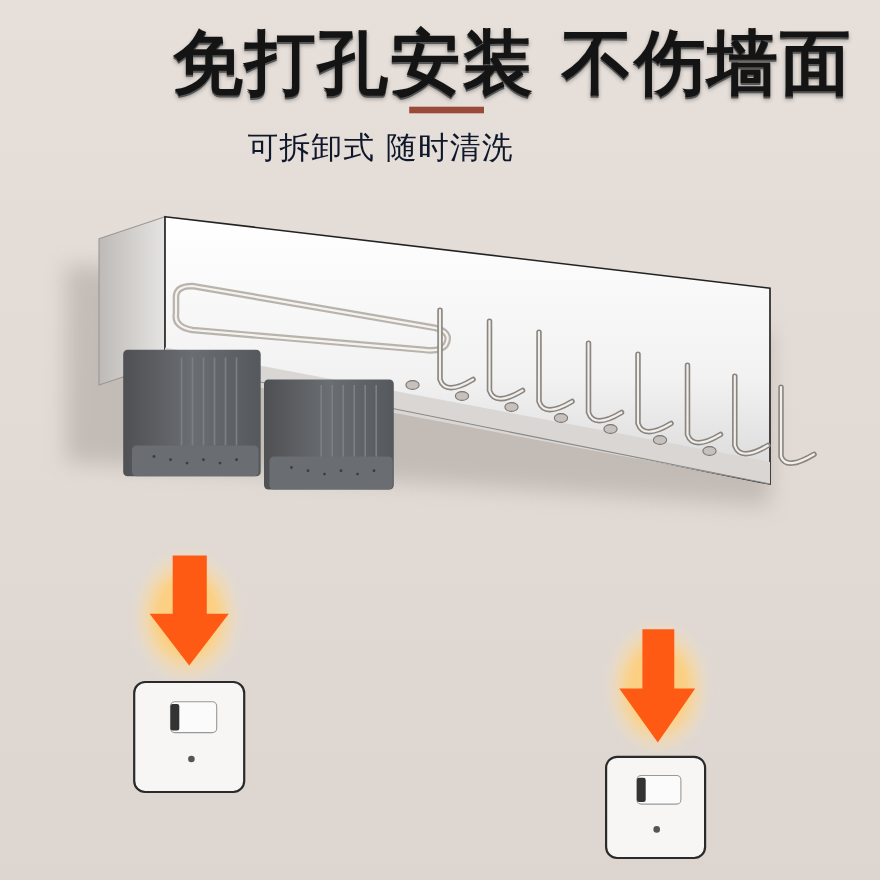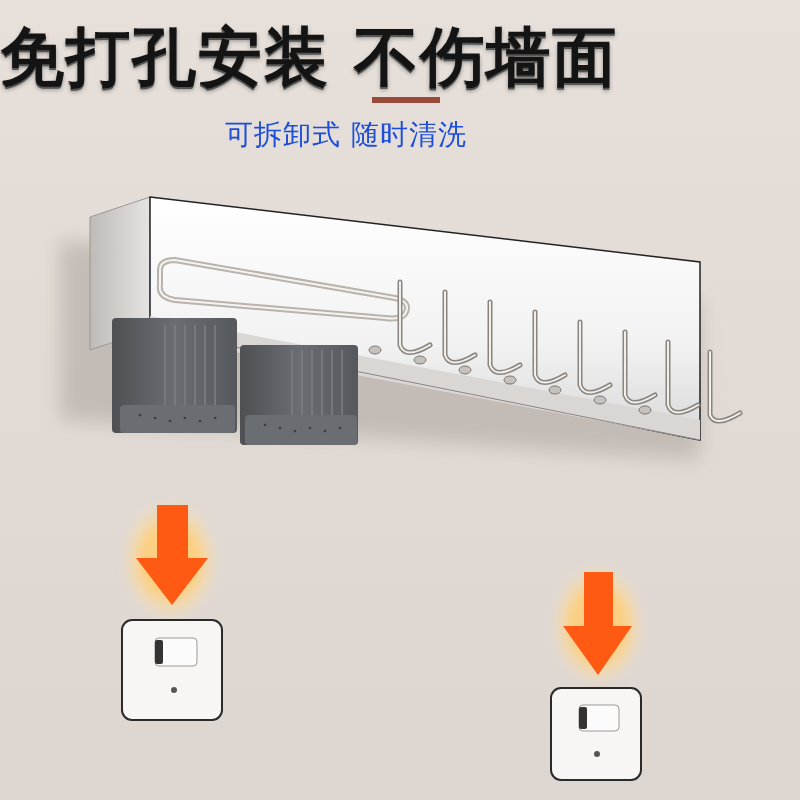--- a/index.html
+++ b/index.html
@@ -1,24 +1,24 @@
 <!DOCTYPE html>
 <html><head>
 <meta charset="utf-8">
 <style>
   html,body{margin:0;padding:0;}
   body{width:800px;height:800px;overflow:hidden;position:relative;
     background:linear-gradient(180deg,#e6dfda 0%,#e3dcd6 40%,#ddd6d0 100%);
     font-family:"DejaVu Sans","Liberation Sans",sans-serif;}
-  .headline{position:absolute;left:0;top:14px;width:775px;text-align:left;
+  .headline{position:absolute;left:0;top:14px;width:775px;text-align:right;
     font-size:64px;font-weight:bold;color:#141414;letter-spacing:2px;
     text-shadow:0 2px 0 #555,0 3px 4px rgba(0,0,0,.35);}
   .divider{position:absolute;left:372px;top:97px;width:68px;height:6px;background:#9a4a38;}
   .subline{position:absolute;left:0;top:116px;width:692px;text-align:center;
-    font-size:28px;color:#1d4ed8;letter-spacing:1px;}
+    font-size:28px;color:#0f172a;letter-spacing:1px;}
   svg.scene{position:absolute;left:0;top:0;}
 </style>
 </head>
 <body>
 
 <div class="headline">免打孔安装 不伤墙面</div>
 <div class="divider"></div>
 <div class="subline">可拆卸式 随时清洗</div>
 
 <svg class="scene" width="800" height="800" viewBox="0 0 800 800">

